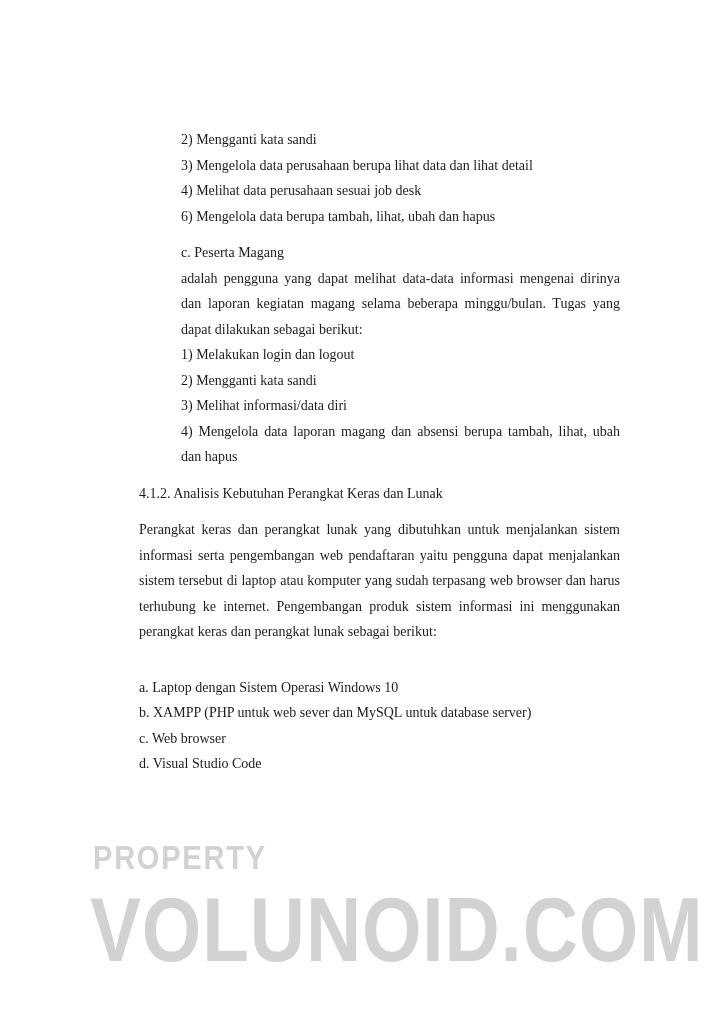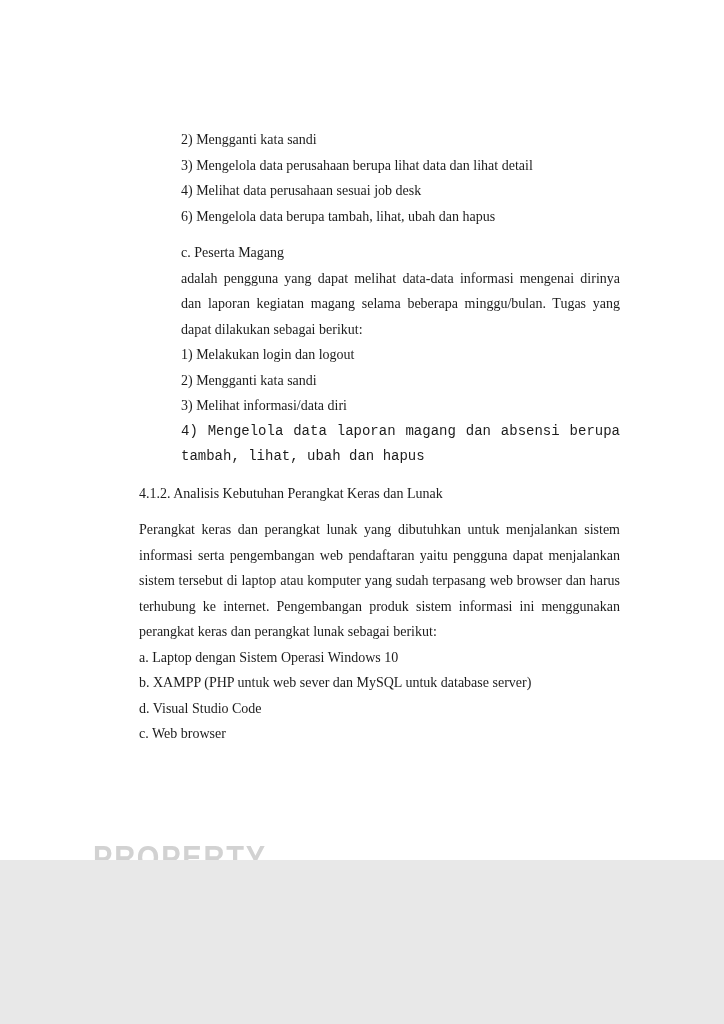--- a/index.html
+++ b/index.html
@@ -1,43 +1,43 @@
 <!DOCTYPE html>
 <html><head>
 <meta charset="utf-8">
 <style>
   * { margin: 0; padding: 0; box-sizing: border-box; }
   html, body { background: #e8e8e8; }
   .page {
     position: relative;
     width: 724px;
-    height: 860px;
+    height: 1024px;
     background: #ffffff;
     overflow: hidden;
     font-family: "Liberation Serif", "DejaVu Serif", serif;
     color: #1c1c1c;
     font-size: 14px;
     line-height: 25.5px;
     padding-left: 9px;
   }
   .content {
     position: absolute;
     top: 127px;
     left: 139px;
     width: 481px;
   }
   .indented-block {
     margin-left: 42px;
     width: 439px;
   }
   .line { white-space: normal; }
   .para { text-align: justify; }
-  .just { text-align: justify; font-family: Liberation Mono, monospace; }
+  .just { text-align: justify; }
   .gap-md { margin-top: 11px; }
-  .gap-lg { }
+  .gap-lg { margin-top: 30px; }
   .section-heading {
     font-weight: normal;
     font-size: 14px;
     line-height: 25.5px;
   }
   .watermark-property {
     position: absolute;
     left: 93px;
     top: 841px;
     font-family: "Liberation Sans", "DejaVu Sans", sans-serif;
@@ -97,21 +97,21 @@
       <div class="line just">4) Mengelola data laporan magang dan absensi berupa tambah, lihat, ubah dan hapus</div>
     </div>
 
     <h2 class="section-heading gap-md">4.1.2. Analisis Kebutuhan Perangkat Keras dan Lunak</h2>
 
     <p class="para gap-md">Perangkat keras dan perangkat lunak yang dibutuhkan untuk menjalankan sistem informasi serta pengembangan web pendaftaran yaitu pengguna dapat menjalankan sistem tersebut di laptop atau komputer yang sudah terpasang web browser dan harus terhubung ke internet. Pengembangan produk sistem informasi ini menggunakan perangkat keras dan perangkat lunak sebagai berikut:</p>
 
     <div class="req-list gap-lg">
       <div class="line">a. Laptop dengan Sistem Operasi Windows 10</div>
       <div class="line">b. XAMPP (PHP untuk web sever dan MySQL untuk database server)</div>
+      <div class="line">c. Web browser</div>
       <div class="line">d. Visual Studio Code</div>
-      <div class="line">c. Web browser</div>
     </div>
 
   </div>
 
   <div class="watermark-property">PROPERTY</div>
   <div class="watermark-site">VOLUNOID.COM</div>
 </div>
 
 </body></html>

